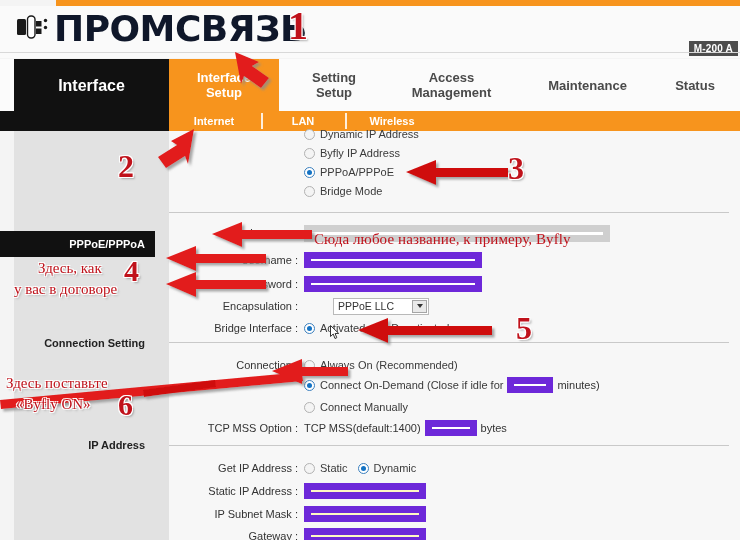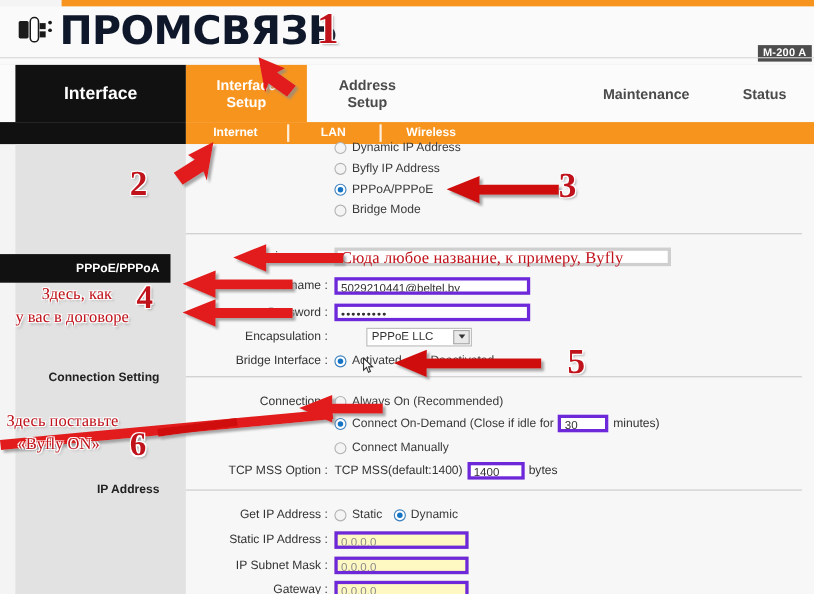--- a/index.html
+++ b/index.html
@@ -77,21 +77,21 @@
     border:1px solid #b2b2b2; background:#f4f4f4; display:inline-block;
     margin-right:5px; position:relative; flex:none;
   }
   .radio.on { border-color:#3a7fbe; background:#fff; }
   .radio.on::after {
     content:""; position:absolute; left:2px; top:2px; width:5px; height:5px;
     border-radius:50%; background:#1473c4;
   }
   .rtxt { font-size:11px; color:#3a3a3a; white-space:nowrap; }
   .inp {
-    height:16px; border:3px solid #6d28d9; background:#fff;
+    height:16px; border:7px solid #6d28d9; background:#fff;
     font-size:10.5px; color:#333; padding:0 3px; line-height:15px;
     font-family:"Liberation Sans", sans-serif; white-space:nowrap; overflow:hidden;
   }
   .inp.gray { background:#fef9c3; color:#8b8b8b; }
   .inp.service {
     border-color:#cfcfcf; color:#c0121b; font-size:15px; line-height:15px;
     font-family:"Liberation Serif", serif; letter-spacing:0.1px;
     height:17px; overflow:visible;
   }
   .sel {
@@ -155,25 +155,31 @@
 
     <div class="nav-item active" style="left:169px;width:110px;">
       <div>
         <div>Interface</div>
         <div>Setup</div>
       </div>
     </div>
 
     <div class="nav-item" style="left:279px;width:110px;">
       <div>
-        <div>Address</div>
+        <div>Setting</div>
         <div>Setup</div>
       </div>
     </div>
 
+    <div class="nav-item" style="left:389px;width:125px;">
+      <div>
+        <div>Access</div>
+        <div>Management</div>
+      </div>
+    </div>
 
     <div class="nav-item" style="left:520px;width:135px;">
       <span>Maintenance</span>
     </div>
 
     <div class="nav-item" style="left:655px;width:80px;">
       <span>Status</span>
     </div>
   </div>
 

